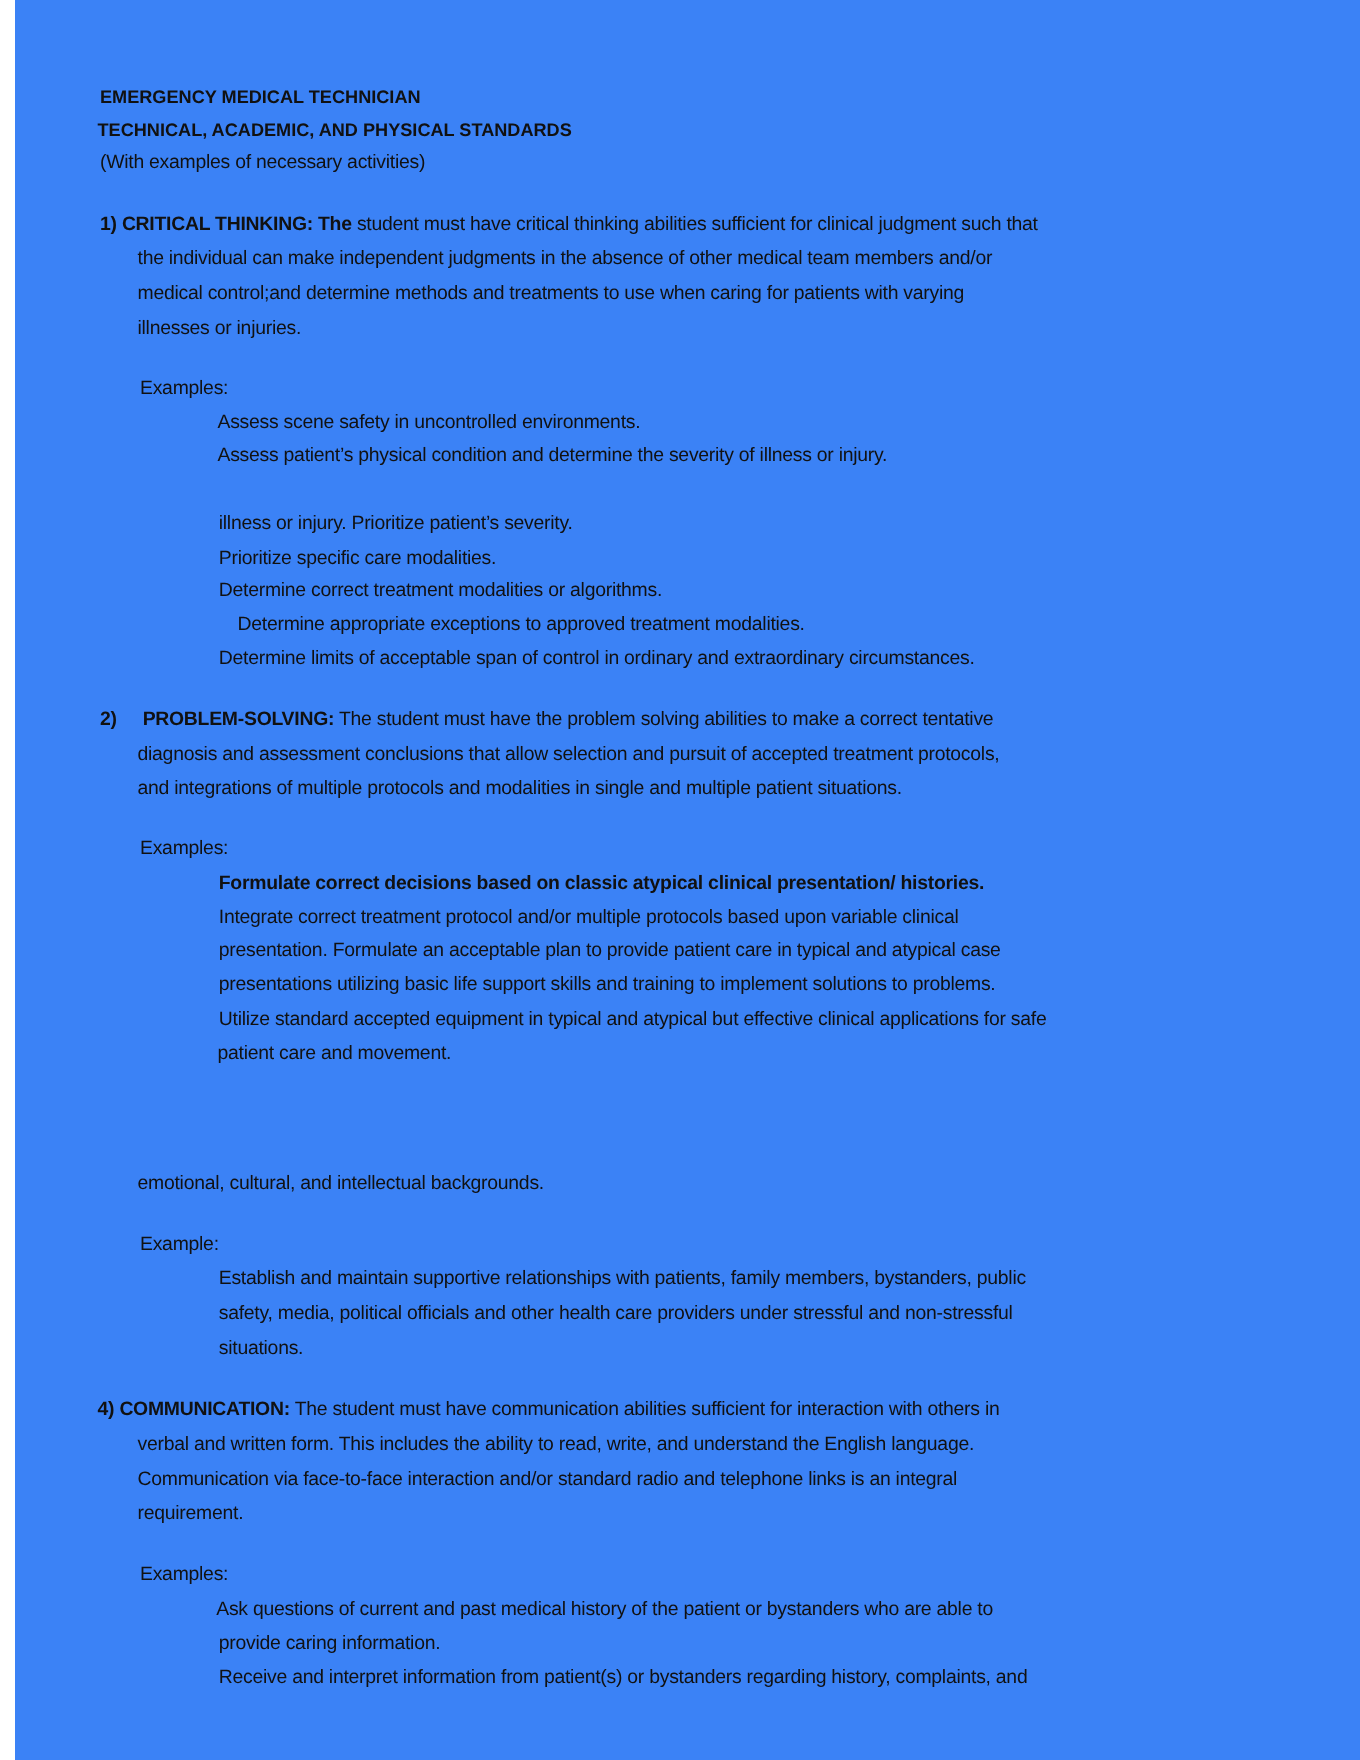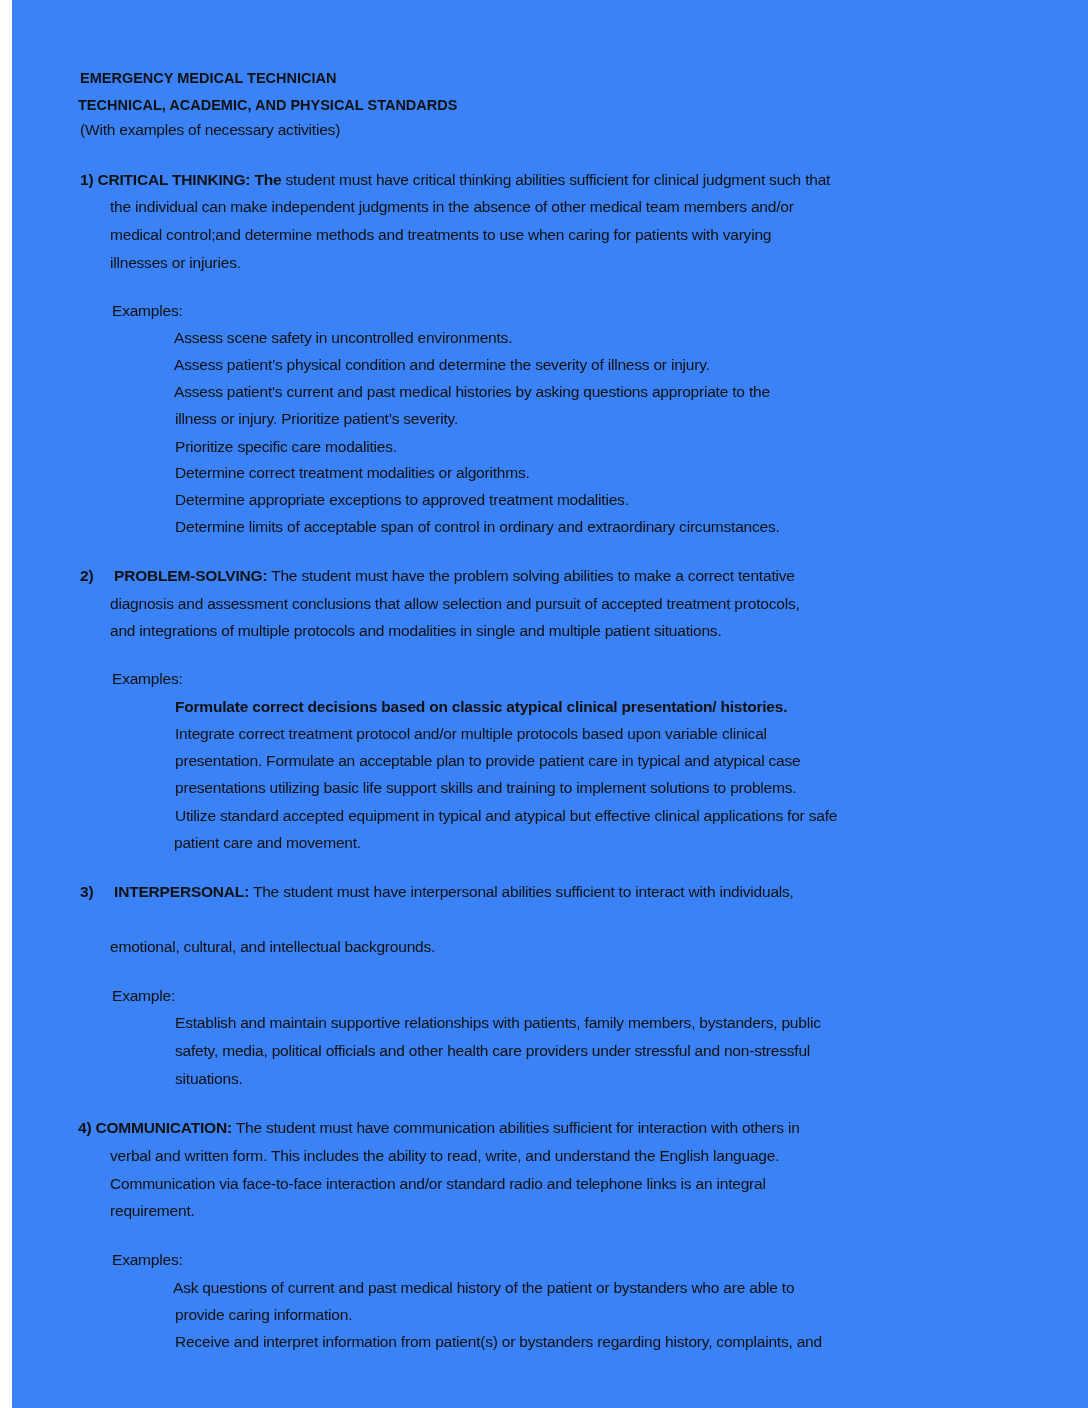--- a/index.html
+++ b/index.html
@@ -52,48 +52,42 @@
     <span class="b">CRITICAL THINKING: The</span>
     <span>student  must have critical  thinking abilities  sufficient for clinical  judgment such that</span>
   </div>
   <div class="line" style="left:98px; top:197px;">the individual can make independent judgments in  the absence of other  medical  team members and/or</div>
   <div class="line" style="left:98px; top:225px;">medical control;and determine methods  and treatments to use when caring for patients with varying</div>
   <div class="line" style="left:98px; top:253px;">illnesses or injuries.</div>
 
   <div class="line" style="left:100px; top:301px;">Examples:</div>
   <div class="line" style="left:162px; top:328px;">Assess scene safety in uncontrolled environments.</div>
   <div class="line" style="left:162px; top:355px;">Assess patient’s physical condition and determine the severity of illness or injury.</div>
-  <div class="line" style="left:162px; top:382px;">Assess patient's  current and past medical  histories  by asking  questions  appropriate to the</div>
   <div class="line" style="left:163px; top:409px;">illness or injury. Prioritize  patient’s severity.</div>
   <div class="line" style="left:163px; top:437px;">Prioritize  specific care modalities.</div>
   <div class="line" style="left:163px; top:463px;">Determine correct  treatment modalities or algorithms.</div>
-  <div class="line" style="left:163px; top:490px;">Determine appropriate exceptions  to approved  treatment modalities.</div>
+  <div class="line" style="left:178px; top:490px;">Determine appropriate exceptions  to approved  treatment modalities.</div>
   <div class="line" style="left:163px; top:517px;">Determine limits  of acceptable  span of control in ordinary and extraordinary circumstances.</div>
 
   <div class="line" style="left:68px; top:566px;">
     <span class="b num" style="width:30px;">2)</span>
     <span class="b">PROBLEM-SOLVING:</span>
     <span>The student  must  have the problem solving abilities  to make a correct  tentative</span>
   </div>
   <div class="line" style="left:98px; top:594px;">diagnosis and assessment conclusions  that allow  selection and pursuit  of accepted  treatment protocols,</div>
   <div class="line" style="left:98px; top:621px;">and integrations of multiple protocols  and modalities  in single and  multiple patient situations.</div>
 
   <div class="line" style="left:100px; top:669px;">Examples:</div>
   <div class="line" style="left:163px; top:697px;font-weight:bold;">Formulate  correct  decisions based on classic atypical  clinical  presentation/ histories.</div>
   <div class="line" style="left:163px; top:724px;text-align:center;">Integrate  correct  treatment protocol and/or multiple protocols  based upon  variable  clinical</div>
   <div class="line" style="left:163px; top:751px;">presentation. Formulate  an acceptable  plan to  provide patient  care in typical and atypical case</div>
   <div class="line" style="left:163px; top:778px;">presentations utilizing basic life support  skills and training to implement solutions  to  problems.</div>
   <div class="line" style="left:163px; top:806px;text-align:right;">Utilize  standard  accepted equipment in typical  and atypical  but effective  clinical  applications for safe</div>
   <div class="line" style="left:162px; top:833px;">patient care and movement.</div>
 
-  <div class="line" style="left:68px; top:882px;">
-    <span class="b num" style="width:30px;">3)</span>
-    <span class="b">INTERPERSONAL:</span>
-    <span>The student  must  have interpersonal abilities  sufficient to  interact  with  individuals,</span>
-  </div>
   <div class="line" style="left:98px; top:937px;">emotional, cultural, and intellectual backgrounds.</div>
 
   <div class="line" style="left:100px; top:986px;">Example:</div>
   <div class="line" style="left:163px; top:1013px;">Establish and  maintain supportive relationships with  patients,  family members, bystanders, public</div>
   <div class="line" style="left:163px; top:1041px;">safety, media, political officials  and other  health  care providers under  stressful and non-stressful</div>
   <div class="line" style="left:163px; top:1069px;">situations.</div>
 
   <div class="line" style="left:66px; top:1118px;">
     <span class="b">4)</span>
     <span class="b">COMMUNICATION:</span>

